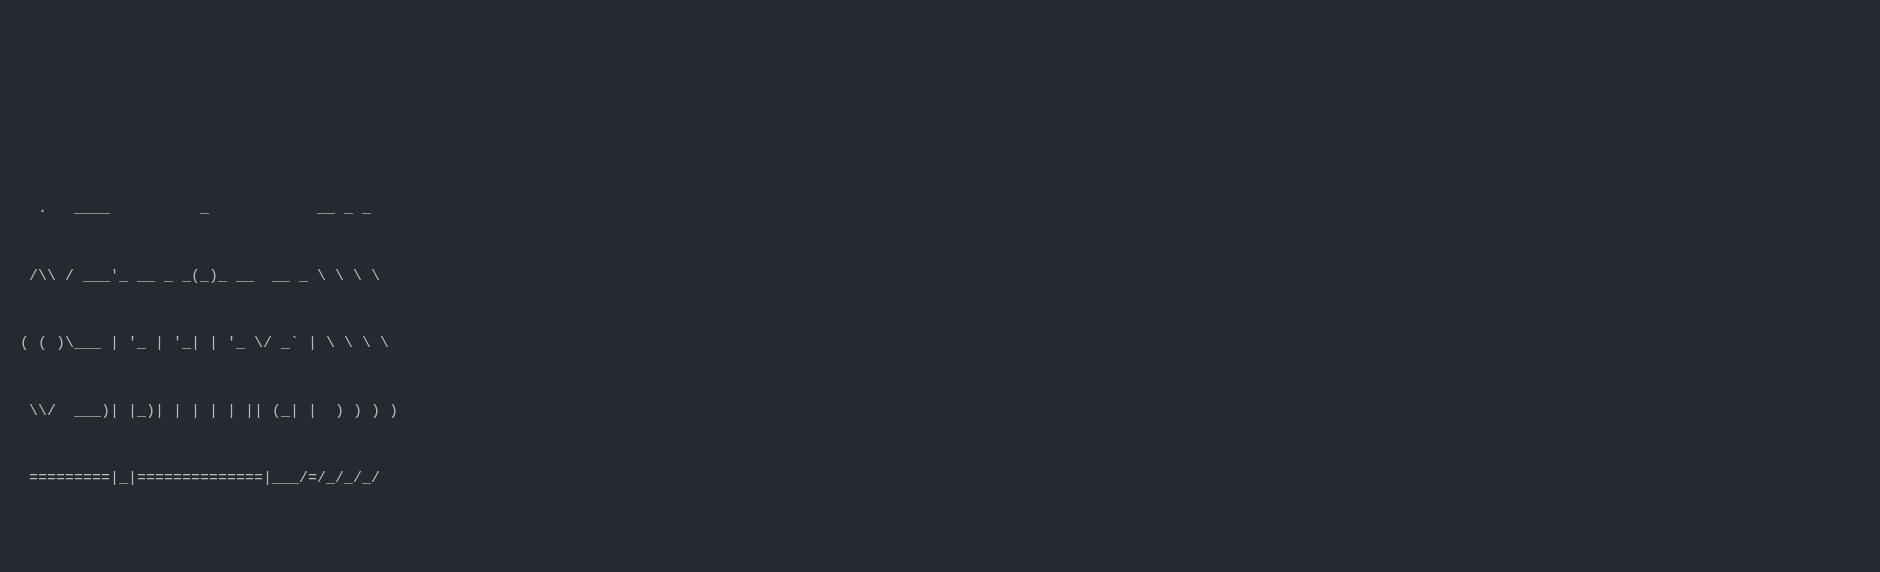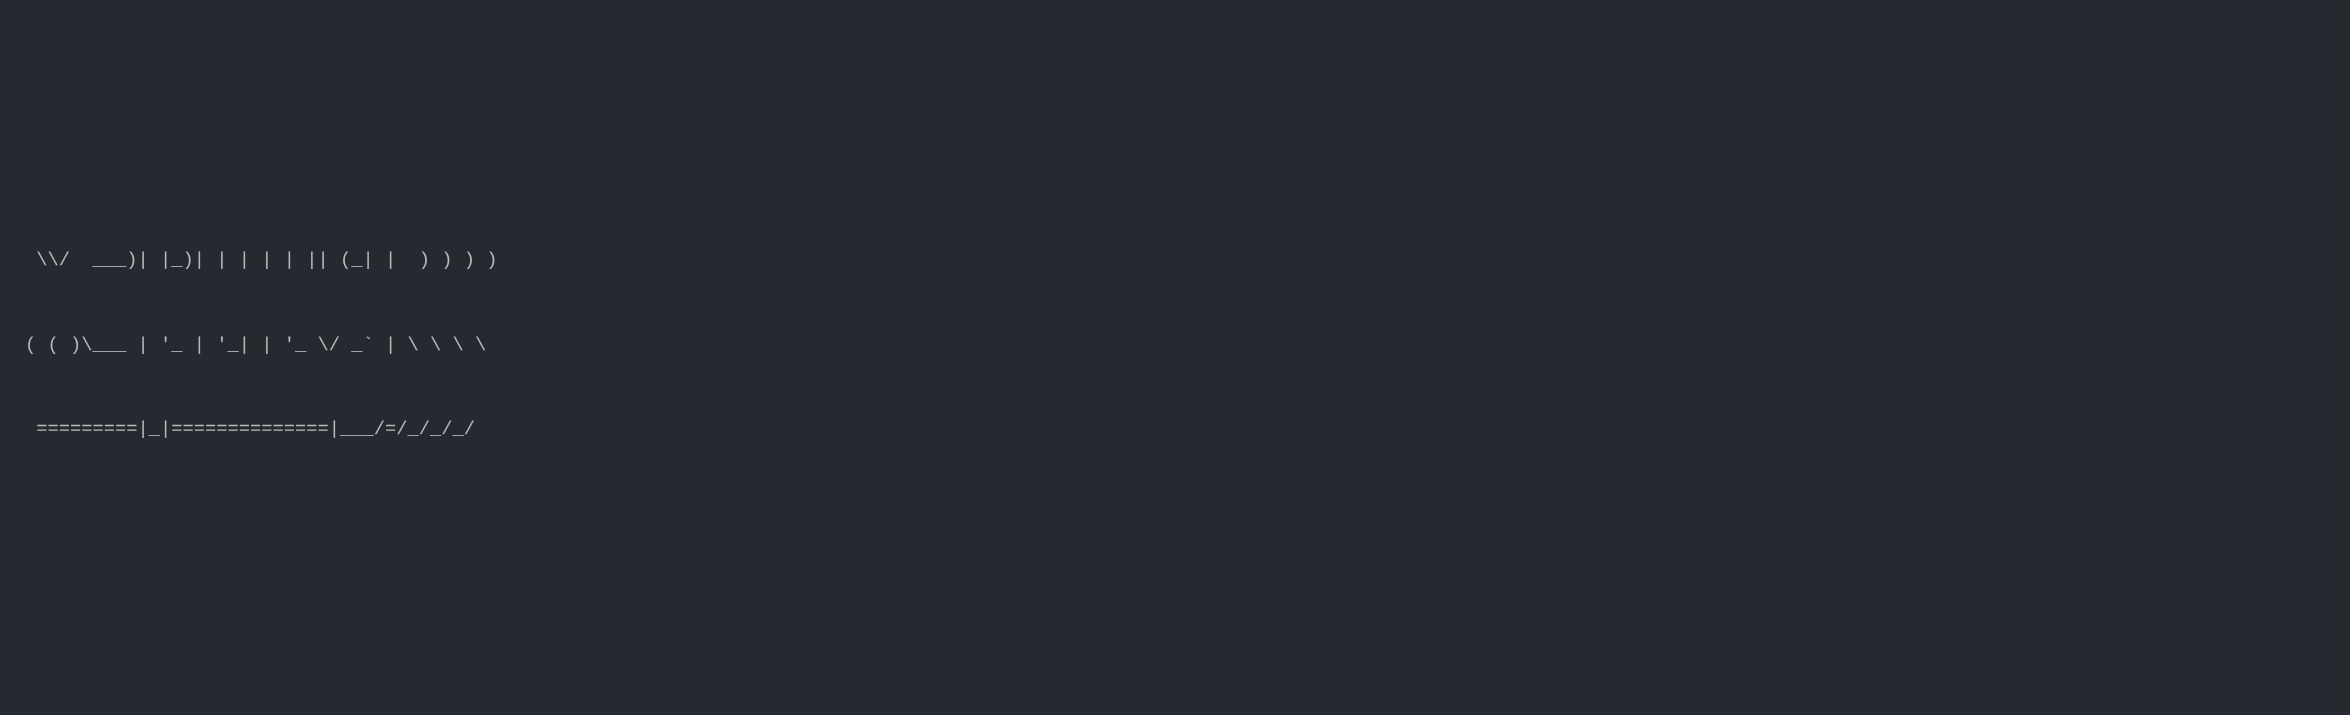--- a/index.html
+++ b/index.html
@@ -29,22 +29,24 @@
       white-space: pre;
     }
   </style>
 </head>
 <body>
 
 
 
 <div class="console-output">
   <div class="ascii-art">
+    <span class="log-line">  .   ____          _            __ _ _</span>
+    <span class="log-line"> /\\ / ___'_ __ _ _(_)_ __  __ _ \ \ \ \</span>
+    <span class="log-line">( ( )\___ | '_ | '_| | '_ \/ _` | \ \ \ \</span>
     <span class="log-line"> \\/  ___)| |_)| | | | | || (_| |  ) ) ) )</span>
-    <span class="log-line">( ( )\___ | '_ | '_| | '_ \/ _` | \ \ \ \</span>
     <span class="log-line"> =========|_|==============|___/=/_/_/_/</span>
     
   </div>
   
   
   
   
   
   
   

